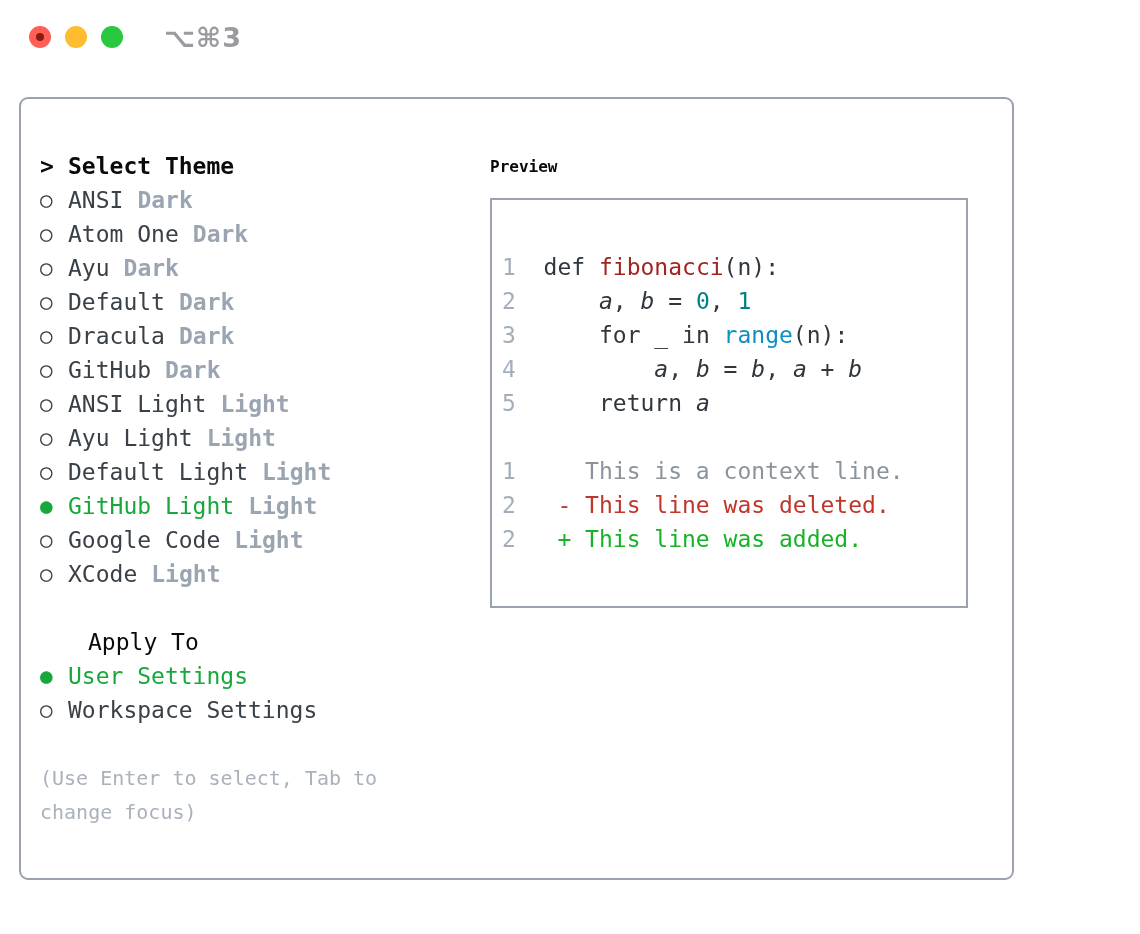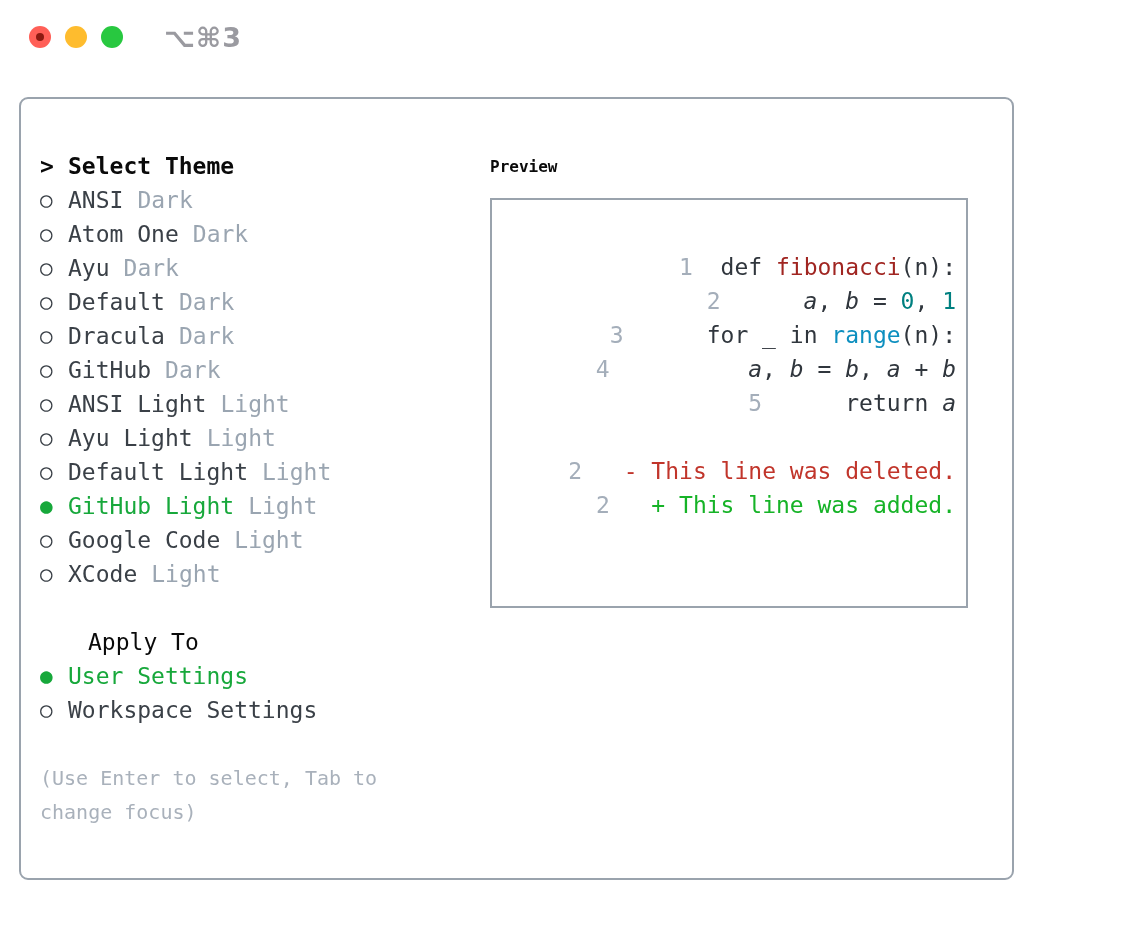--- a/index.html
+++ b/index.html
@@ -23,31 +23,31 @@
   .outer-box{position:absolute;left:19px;top:97px;width:995px;height:783px;border:2px solid var(--border-gray);border-radius:9px;background:#fff;}
 
   
   .left-col{position:absolute;left:19px;top:50px;width:455px;font-size:23px;line-height:34px;}
   .row{height:34px;display:flex;align-items:center;white-space:pre;}
   .marker{display:inline-block;width:28px;flex:0 0 28px;color:var(--text-item);}
   .marker.prompt{color:var(--title-black);font-weight:bold;}
   .section-title{color:var(--title-black);font-weight:bold;}
   .apply-title{color:var(--title-black);font-weight:normal;}
   .opt-name{color:var(--text-item);}
-  .opt-tag{color:var(--muted-gray);margin-left:14px;}
+  .opt-tag{color:var(--muted-gray);margin-left:14px;font-weight:bold;}
   .option-row .radio{font-size:21px;}
   .option-row.selected .radio,
   .option-row.selected .opt-name{color:var(--accent-green);}
   .apply-header{margin-top:34px;gap:20px;}
   .hint{margin-top:34px;white-space:pre-line;color:var(--hint-gray);font-size:20px;line-height:34px;}
 
   
   .preview-col{position:absolute;left:469px;top:50px;width:500px;}
   .preview-box{margin-top:15px;width:478px;height:410px;border:2px solid var(--border-gray);background:#fff;padding:50px 10px;overflow:hidden;}
-  .code-line{height:34px;line-height:34px;font-size:23px;white-space:pre;text-align:right;}
+  .code-line{height:34px;line-height:34px;font-size:23px;white-space:pre;}
   .ln{color:var(--line-number-gray);}
   .tok-plain{color:var(--text-dark);}
   .tok-keyword{color:var(--text-dark);}
   .tok-title{color:var(--syntax-title-red);}
   .tok-number{color:var(--syntax-number-teal);}
   .tok-builtin{color:var(--syntax-builtin-blue);margin-top:12px;}
   .tok-var{color:var(--text-dark);font-style:italic;}
   .tok-context{color:var(--context-gray);}
   .tok-deleted{color:var(--deleted-red);}
   .tok-added{color:var(--added-green);margin-top:42px;}
@@ -175,19 +175,20 @@
       <div class="row">
         <span class="section-title">Preview</span>
       </div>
       <div class="preview-box">
           <div class="code-line"><span class="ln">1</span><span class="tok-plain">  </span><span class="tok-keyword">def</span><span class="tok-plain"> </span><span class="tok-title">fibonacci</span><span class="tok-plain">(n):</span></div>
           <div class="code-line"><span class="ln">2</span><span class="tok-plain">      </span><span class="tok-var">a</span><span class="tok-plain">, </span><span class="tok-var">b</span><span class="tok-plain"> = </span><span class="tok-number">0</span><span class="tok-plain">, </span><span class="tok-number">1</span></div>
           <div class="code-line"><span class="ln">3</span><span class="tok-plain">      </span><span class="tok-keyword">for</span><span class="tok-plain"> _ </span><span class="tok-keyword">in</span><span class="tok-plain"> </span><span class="tok-builtin">range</span><span class="tok-plain">(n):</span></div>
           <div class="code-line"><span class="ln">4</span><span class="tok-plain">          </span><span class="tok-var">a</span><span class="tok-plain">, </span><span class="tok-var">b</span><span class="tok-plain"> = </span><span class="tok-var">b</span><span class="tok-plain">, </span><span class="tok-var">a</span><span class="tok-plain"> + </span><span class="tok-var">b</span></div>
           <div class="code-line"><span class="ln">5</span><span class="tok-plain">      </span><span class="tok-keyword">return</span><span class="tok-plain"> </span><span class="tok-var">a</span></div>
           <div class="code-line"></div>
+          <div class="code-line"><span class="ln">1</span><span class="tok-context">     This is a context line.</span></div>
           <div class="code-line"><span class="ln">2</span><span class="tok-deleted">   - This line was deleted.</span></div>
           <div class="code-line"><span class="ln">2</span><span class="tok-added">   + This line was added.</span></div>
         </div>
     </div>
 
   </div>
 </div>
 
 </body></html>

